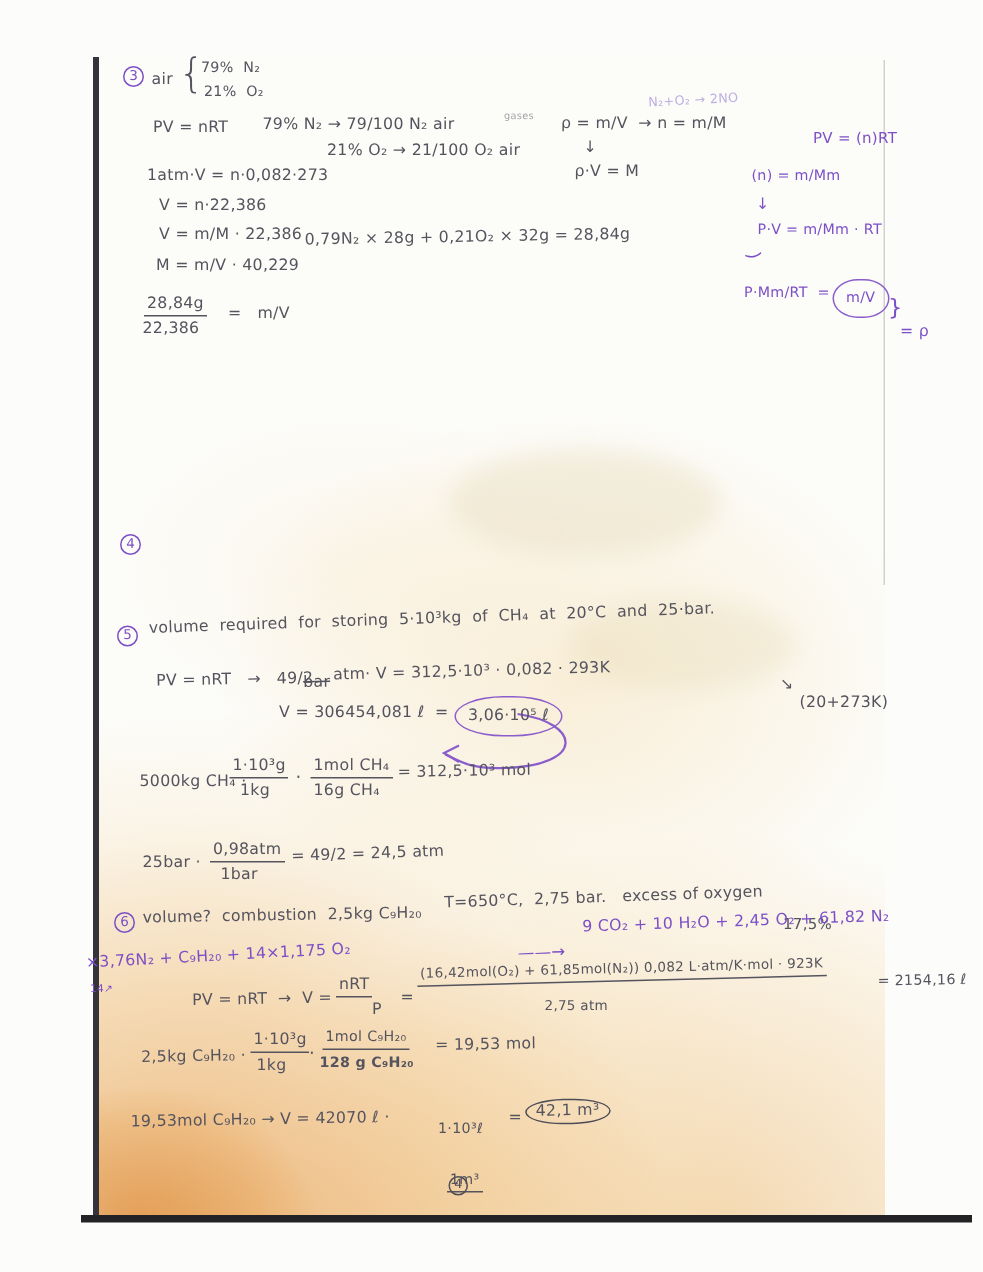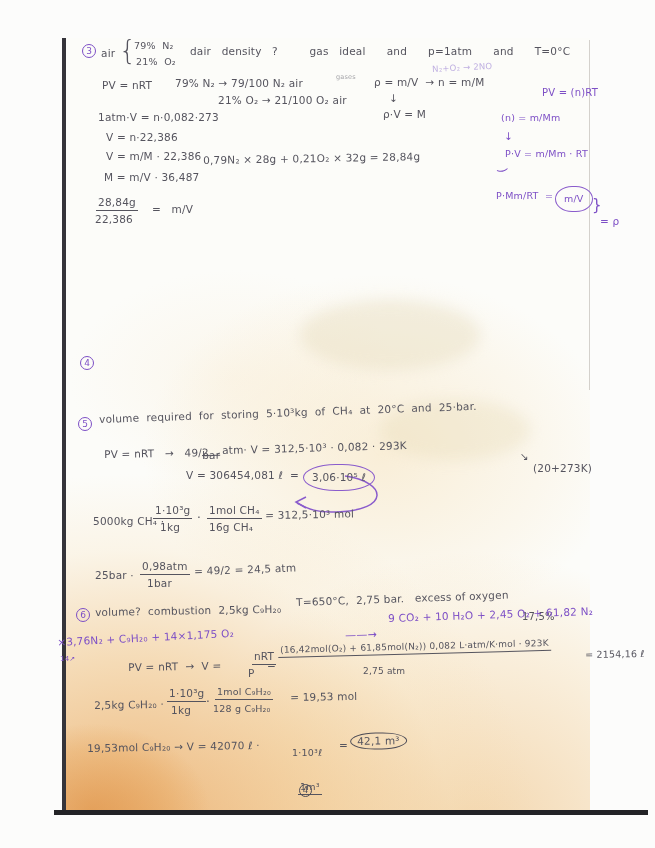--- a/index.html
+++ b/index.html
@@ -46,33 +46,32 @@
   <div class="bedge"></div>
   <svg class="flour" style="left:283px;top:470px" width="125" height="55" viewBox="0 0 125 55">
     <path d="M62,6 C104,12 108,40 54,42 C32,43 24,38 14,33" stroke="#8a5ccc" fill="none" stroke-width="1.5"></path>
     <path d="M23,38 L13,32 L23,27" stroke="#8a5ccc" fill="none" stroke-width="1.5"></path>
   </svg>
 <div class="hw pnum" style="left: 82px; top: 44px;">3</div>
     <div class="hw" style="left: 101px; top: 48px;">air</div>
     <div class="hw brace" style="left: 119px; top: 36px; font-size: 27px;">{</div>
     <div class="hw" style="left: 134px; top: 41px; font-size: 9.5px;">79%  N₂</div>
     <div class="hw" style="left: 136px; top: 57px; font-size: 9.5px;">21%  O₂</div>
-    <div class="hw wide" style="left: 190px; top: 46px;">dair density ?   gas ideal  and  p=1atm  and  T=0°C</div>
     <div class="hw" style="left: 102px; top: 80px;">PV = nRT</div>
     <div class="hw" style="left: 175px; top: 78px;">79% N₂ → 79/100 N₂ air</div>
     <div class="hw faint" style="left: 336px; top: 74px; font-size: 6.5px;">gases</div>
     <div class="hw" style="left: 218px; top: 95px;">21% O₂ → 21/100 O₂ air</div>
     <div class="hw" style="left: 374px; top: 77px;">ρ = m/V  → n = m/M</div>
     <div class="hw" style="left: 389px; top: 93px;">↓</div>
     <div class="hw" style="left: 383px; top: 109px;">ρ·V = M</div>
     <div class="hw fpurple" style="left: 432px; top: 65px; font-size: 8.5px; transform: rotate(-3deg);">N₂+O₂ → 2NO</div>
     <div class="hw" style="left: 98px; top: 112px;">1atm·V = n·0,082·273</div>
     <div class="hw" style="left: 106px; top: 132px;">V = n·22,386</div>
     <div class="hw" style="left: 106px; top: 151px;">V = m/M · 22,386</div>
-    <div class="hw" style="left: 104px; top: 172px;">M = m/V · 36,487</div>
+    <div class="hw" style="left: 104px; top: 172px;">M = m/V · 40,229</div>
     <div class="hw" style="left: 203px; top: 155px; transform: rotate(-1deg);">0,79N₂ × 28g + 0,21O₂ × 32g = 28,84g</div>
     <div class="hw ul" style="left: 96px; top: 197px;">28,84g</div>
     <div class="hw" style="left: 95px; top: 214px;">22,386</div>
     <div class="hw" style="left: 152px; top: 204px;">=   m/V</div>
     <div class="hw purple" style="left: 506px; top: 88px; font-size: 10px; margin-left: 36px;">PV = (n)RT</div>
     <div class="hw purple" style="left: 501px; top: 113px; font-size: 9.5px;">(n) = m/Mm</div>
     <div class="hw purple" style="left: 504px; top: 131px;">↓</div>
     <div class="hw purple" style="left: 505px; top: 149px; font-size: 9.5px;">P·V = m/Mm · RT</div>
     <div class="hw purple" style="left: 508px; top: 167px; font-size: 12px; transform: rotate(80deg);">)</div>
     <div class="hw purple" style="left: 496px; top: 191px; font-size: 9.5px;">P·Mm/RT  =</div>
@@ -102,32 +101,32 @@
     <div class="hw" style="left: 194px; top: 566px; transform: rotate(-2deg);">= 49/2 = 24,5 atm</div>
     <div class="hw pnum" style="left: 76px; top: 608px;">6</div>
     <div class="hw" style="left: 95px; top: 607px; transform: rotate(-1deg);">volume?  combustion  2,5kg C₉H₂₀</div>
     <div class="hw" style="left: 296px; top: 597px; transform: rotate(-2deg);">T=650°C,  2,75 bar.   excess of oxygen</div>
     <div class="hw" style="left: 522px; top: 612px; font-size: 10px;">17,5%</div>
     <div class="hw purple" style="left: 57px; top: 637px; transform: rotate(-3deg);">×3,76N₂ + C₉H₂₀ + 14×1,175 O₂</div>
     <div class="hw purple" style="left: 60px; top: 656px; font-size: 7px;">14↗</div>
     <div class="hw purple" style="left: 345px; top: 630px; font-size: 11px; transform: rotate(-2deg);">——→</div>
     <div class="hw purple" style="left: 388px; top: 613px; transform: rotate(-2deg);">9 CO₂ + 10 H₂O + 2,45 O₂ + 61,82 N₂</div>
     <div class="hw" style="left: 128px; top: 662px; transform: rotate(-1deg);">PV = nRT  →  V =</div>
-    <div class="hw ul" style="left: 252px; top: 651px;">nRT</div>
+    <div class="hw ul" style="left: 224px; top: 651px;">nRT</div>
     <div class="hw" style="left: 248px; top: 668px;">P</div>
     <div class="hw" style="left: 267px; top: 660px;">=</div>
     <div class="hw ul" style="left: 278px; top: 646px; font-size: 9px; transform: rotate(-1.5deg);">(16,42mol(O₂) + 61,85mol(N₂)) 0,082 L·atm/K·mol · 923K</div>
     <div class="hw" style="left: 363px; top: 667px; font-size: 9px;">2,75 atm</div>
     <div class="hw" style="left: 585px; top: 650px; font-size: 9.5px; transform: rotate(-1deg);">= 2154,16 ℓ</div>
     <div class="hw" style="left: 94px; top: 700px; transform: rotate(-1deg);">2,5kg C₉H₂₀ ·</div>
     <div class="hw ul" style="left: 167px; top: 688px;">1·10³g</div>
     <div class="hw" style="left: 171px; top: 705px;">1kg</div>
     <div class="hw" style="left: 206px; top: 696px; font-size: 12px;">·</div>
     <div class="hw ul" style="left: 215px; top: 687px; font-size: 9.5px;">1mol C₉H₂₀</div>
-    <div class="hw" style="left: 213px; top: 704px; font-size: 9.5px;">128 g C₉H₂₀</div>
+    <div class="hw" style="left: 213px; top: 704px; font-size: 9.5px; font-weight: bold;">128 g C₉H₂₀</div>
     <div class="hw" style="left: 290px; top: 692px; transform: rotate(-1deg);">= 19,53 mol</div>
     <div class="hw" style="left: 87px; top: 743px; transform: rotate(-1deg);">19,53mol C₉H₂₀ → V = 42070 ℓ ·</div>
     <div class="hw ul" style="left: 298px; top: 746px; font-size: 9.5px; margin-top: 36px;">1m³</div>
     <div class="hw" style="left: 292px; top: 748px; font-size: 9.5px;">1·10³ℓ</div>
     <div class="hw" style="left: 339px; top: 740px;">=</div>
     <div class="hw circd" style="left: 350px; top: 733px; transform: rotate(-1deg);">42,1 m³</div>
     <div class="hw pnumd" style="left: 299px; top: 784px;">4</div>
   </div>
 
 </body></html>

